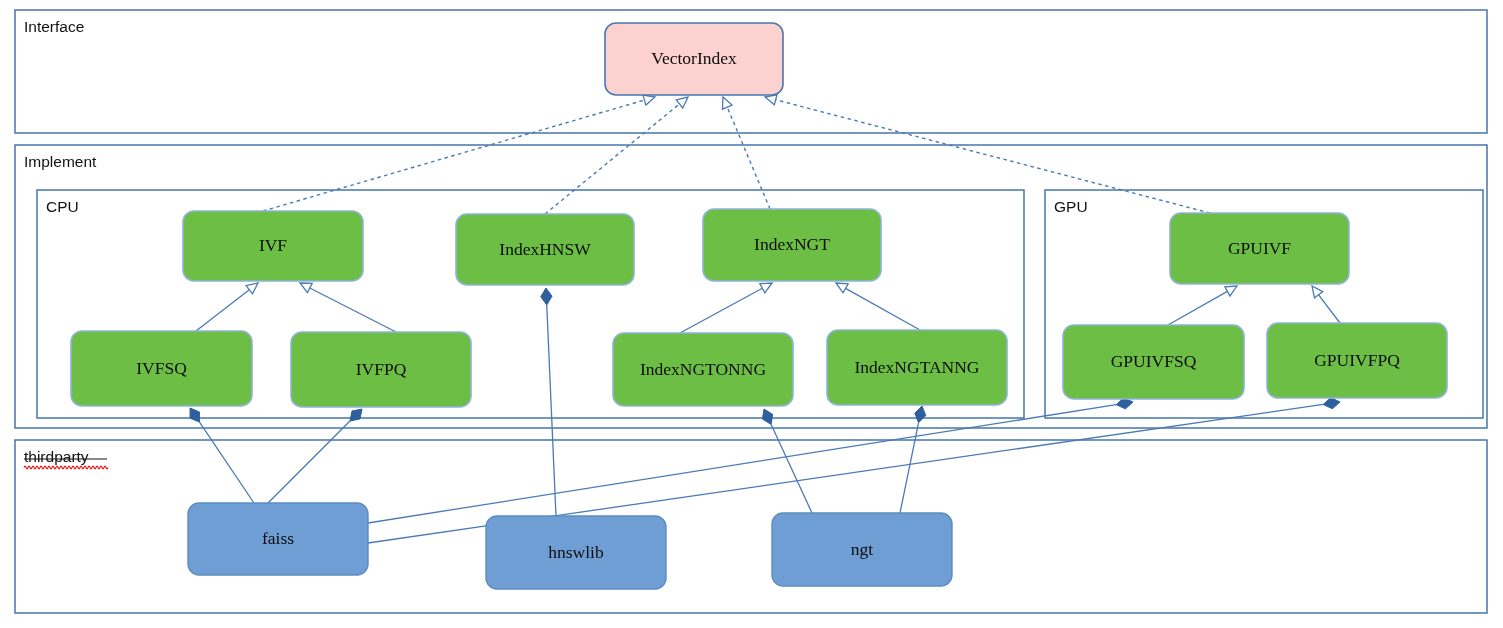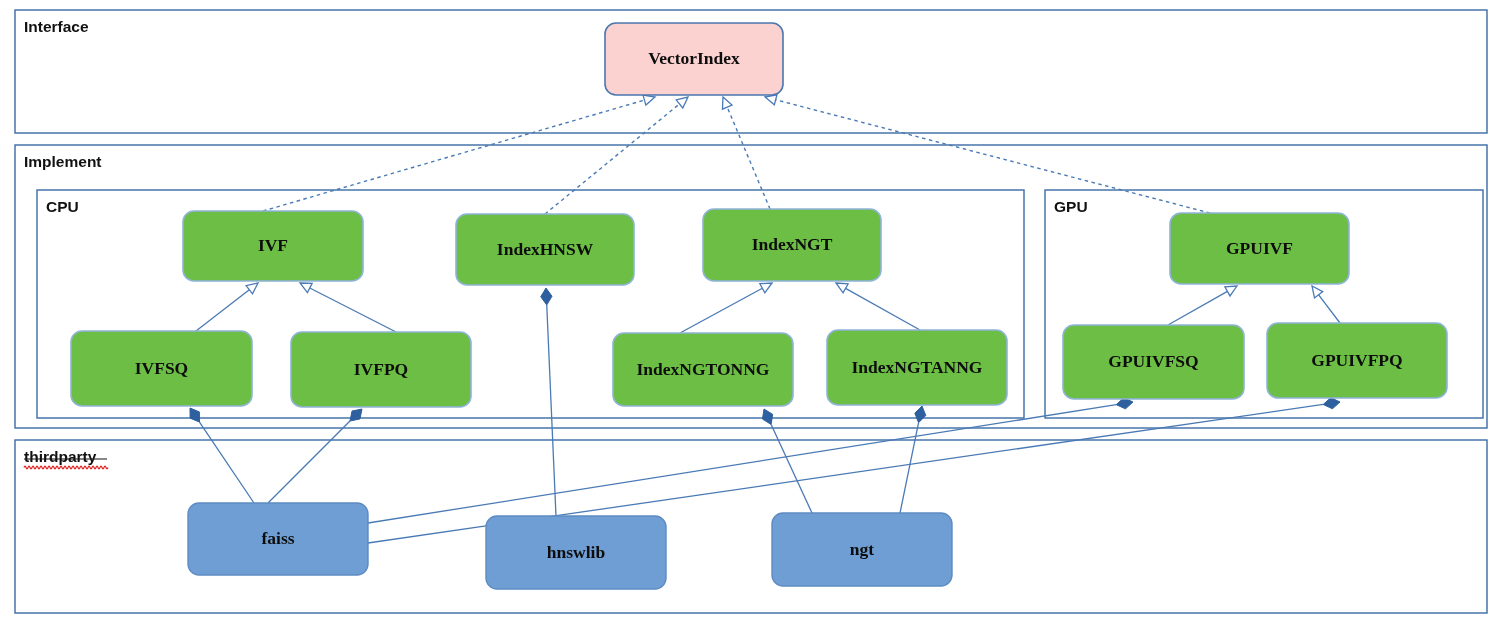--- a/index.html
+++ b/index.html
@@ -7,21 +7,20 @@
     padding: 0;
     background: #ffffff;
   }
   #canvas {
     position: relative;
     width: 1503px;
     height: 628px;
     background: #ffffff;
     overflow: hidden;
     font-family: "Liberation Serif", serif;
-    font-weight: bold;
   }
   svg.diagram {
     position: absolute;
     left: 0;
     top: 0;
     width: 1503px;
     height: 628px;
   }
   .container-rect {
     fill: #ffffff;

